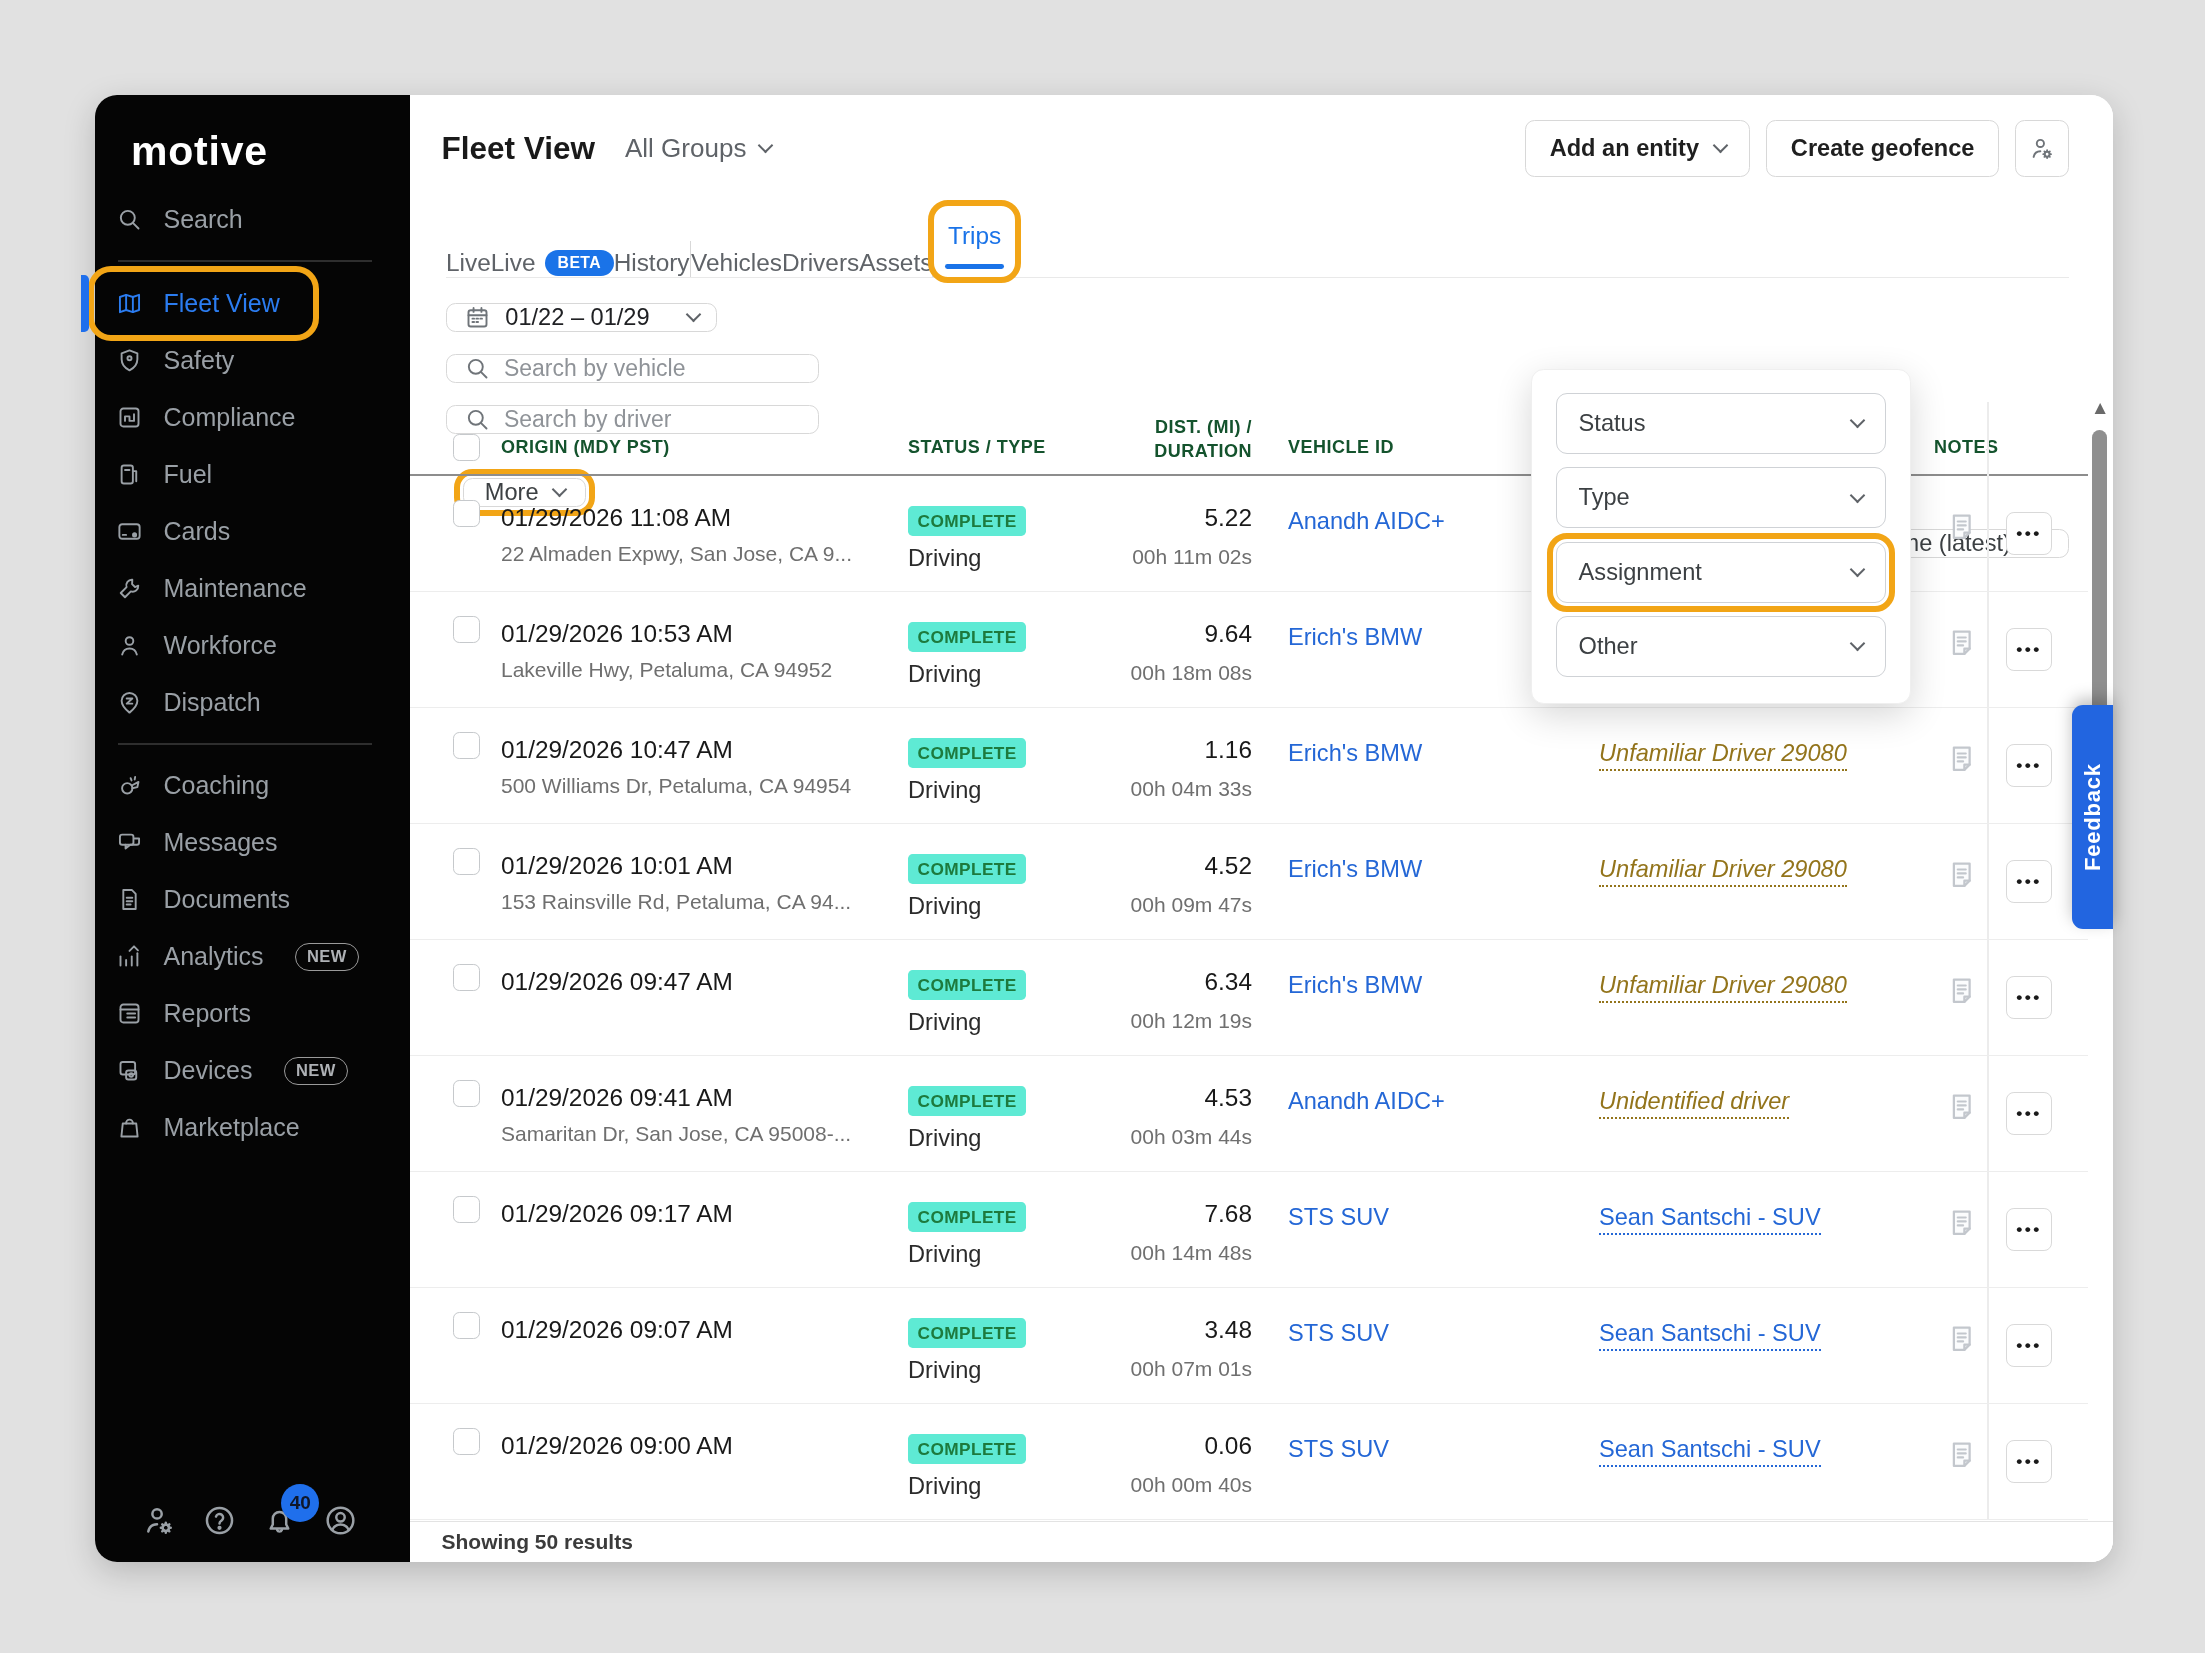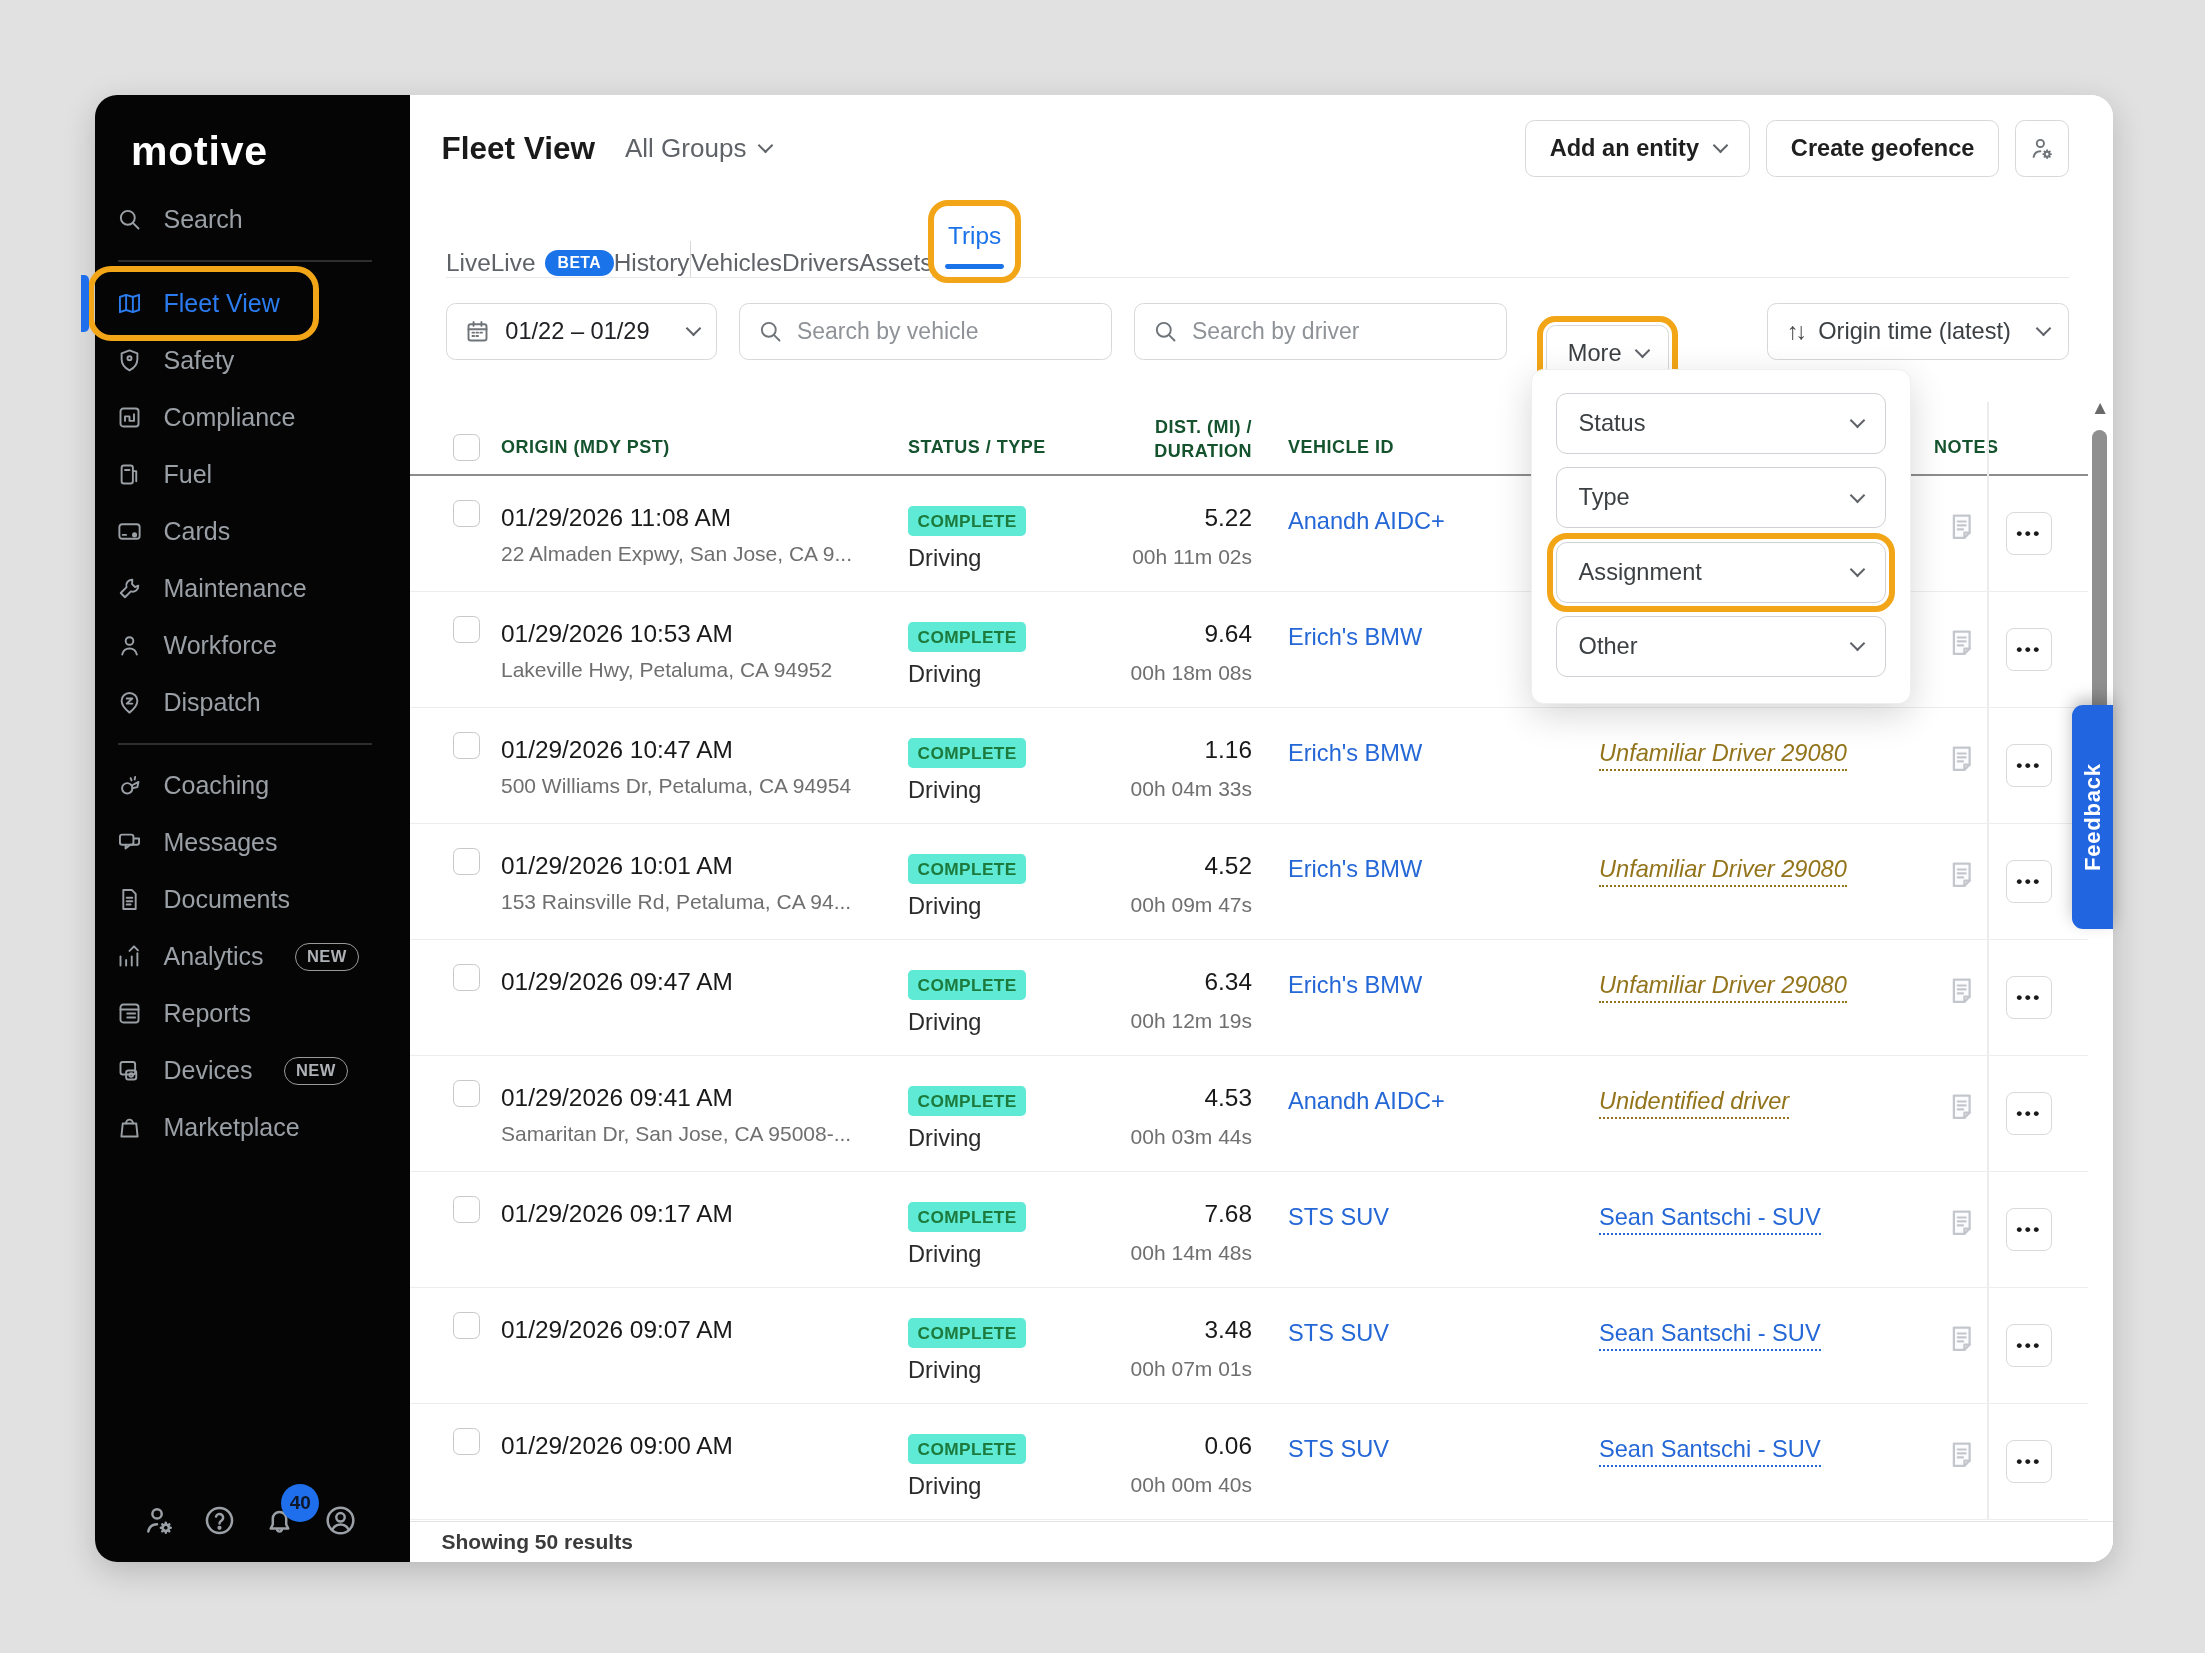--- a/index.html
+++ b/index.html
@@ -42,21 +42,21 @@
   
   .tabs { position:absolute; top:106px; left:36px; right:44px; height:77px; border-bottom:1.6px solid #e9e9e9;
           display:flex; align-items:flex-end; font-size:24.4px; color:#5f6368; }
   .tab { cursor:pointer; display:flex; align-items:center; gap:9.5px; }
   .tab.active { color:var(--blue); font-weight:500; }
   .beta { background:var(--blue); color:#fff; font-size:15.8px; font-weight:700; padding:3.9px 12.6px; border-radius:787px; letter-spacing:0.4px; }
   .tab-divider { width:1.6px; height:36px; background:#d8d8d8; }
   .tab-hl { position:relative; outline:6.3px solid var(--orange); border-radius:14px; padding:15.8px 14px 27px; }
   .tab-underline { position:absolute; left:11px; right:11px; bottom:7.9px; height:4.7px; background:var(--blue); border-radius:2.4px; }
   
-  .filters { position:absolute; top:208px; left:36px; right:44px; height:60px; display:flex; gap:22px; font-size:23px; color:#3c4043; }
+  .filters { position:absolute; top:208px; left:36px; right:44px; height:60px; display:flex; gap:22px; font-size:23px; color:#3c4043;flex-direction:column; }
   .chip, .searchbox, .more-btn, .sort-btn { background:#fff; border:1.6px solid #d8d8d8; border-radius:9.5px;
           display:flex; align-items:center; height:57px; }
   .chip { width:271px; gap:14px; padding:0 17.3px; cursor:pointer; }
   .chip .grow { flex:1; font-size:23.6px; color:#202124; }
   .searchbox { width:373px; gap:12.6px; padding:0 17.3px; }
   .searchbox input { border:none; outline:none; font-size:23px; width:100%; color:#333; font-family:inherit; background:transparent; }
   .searchbox input::placeholder { color:#8f9398; }
   .more-btn { width:123px; justify-content:space-between; padding:0 20.5px; margin-left:17.3px; cursor:pointer;
               outline:6.3px solid var(--orange); outline-offset:3.9px; font-size:23.6px;margin-top:22px; }
   .sort-btn { margin-left:auto; width:302px; padding:0 19px; gap:14px; cursor:pointer; font-size:23.6px; }

